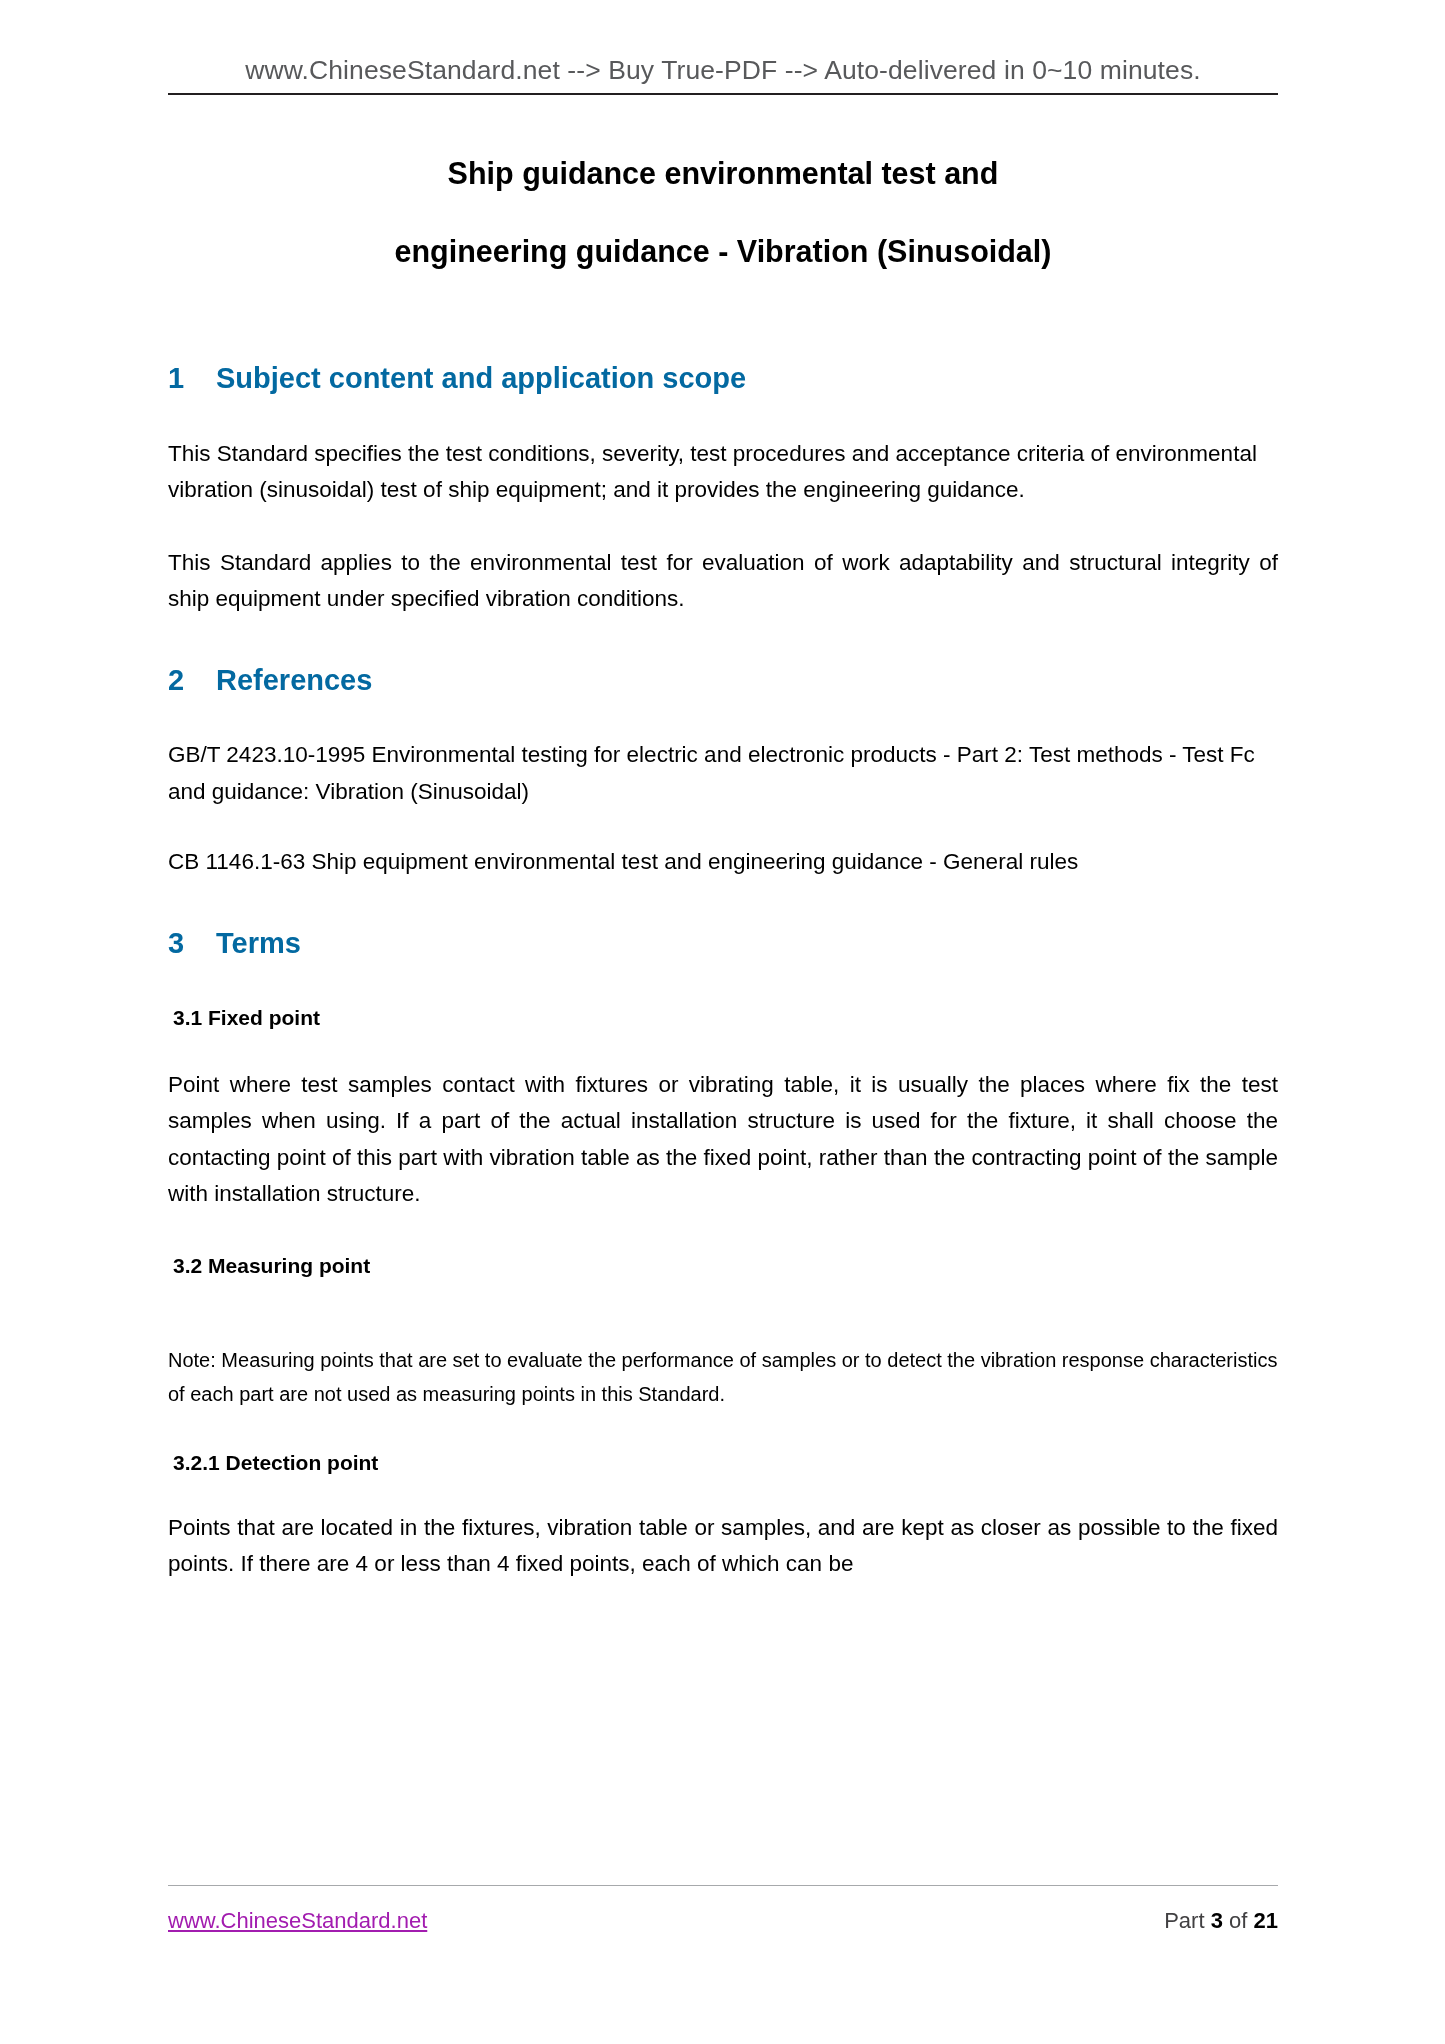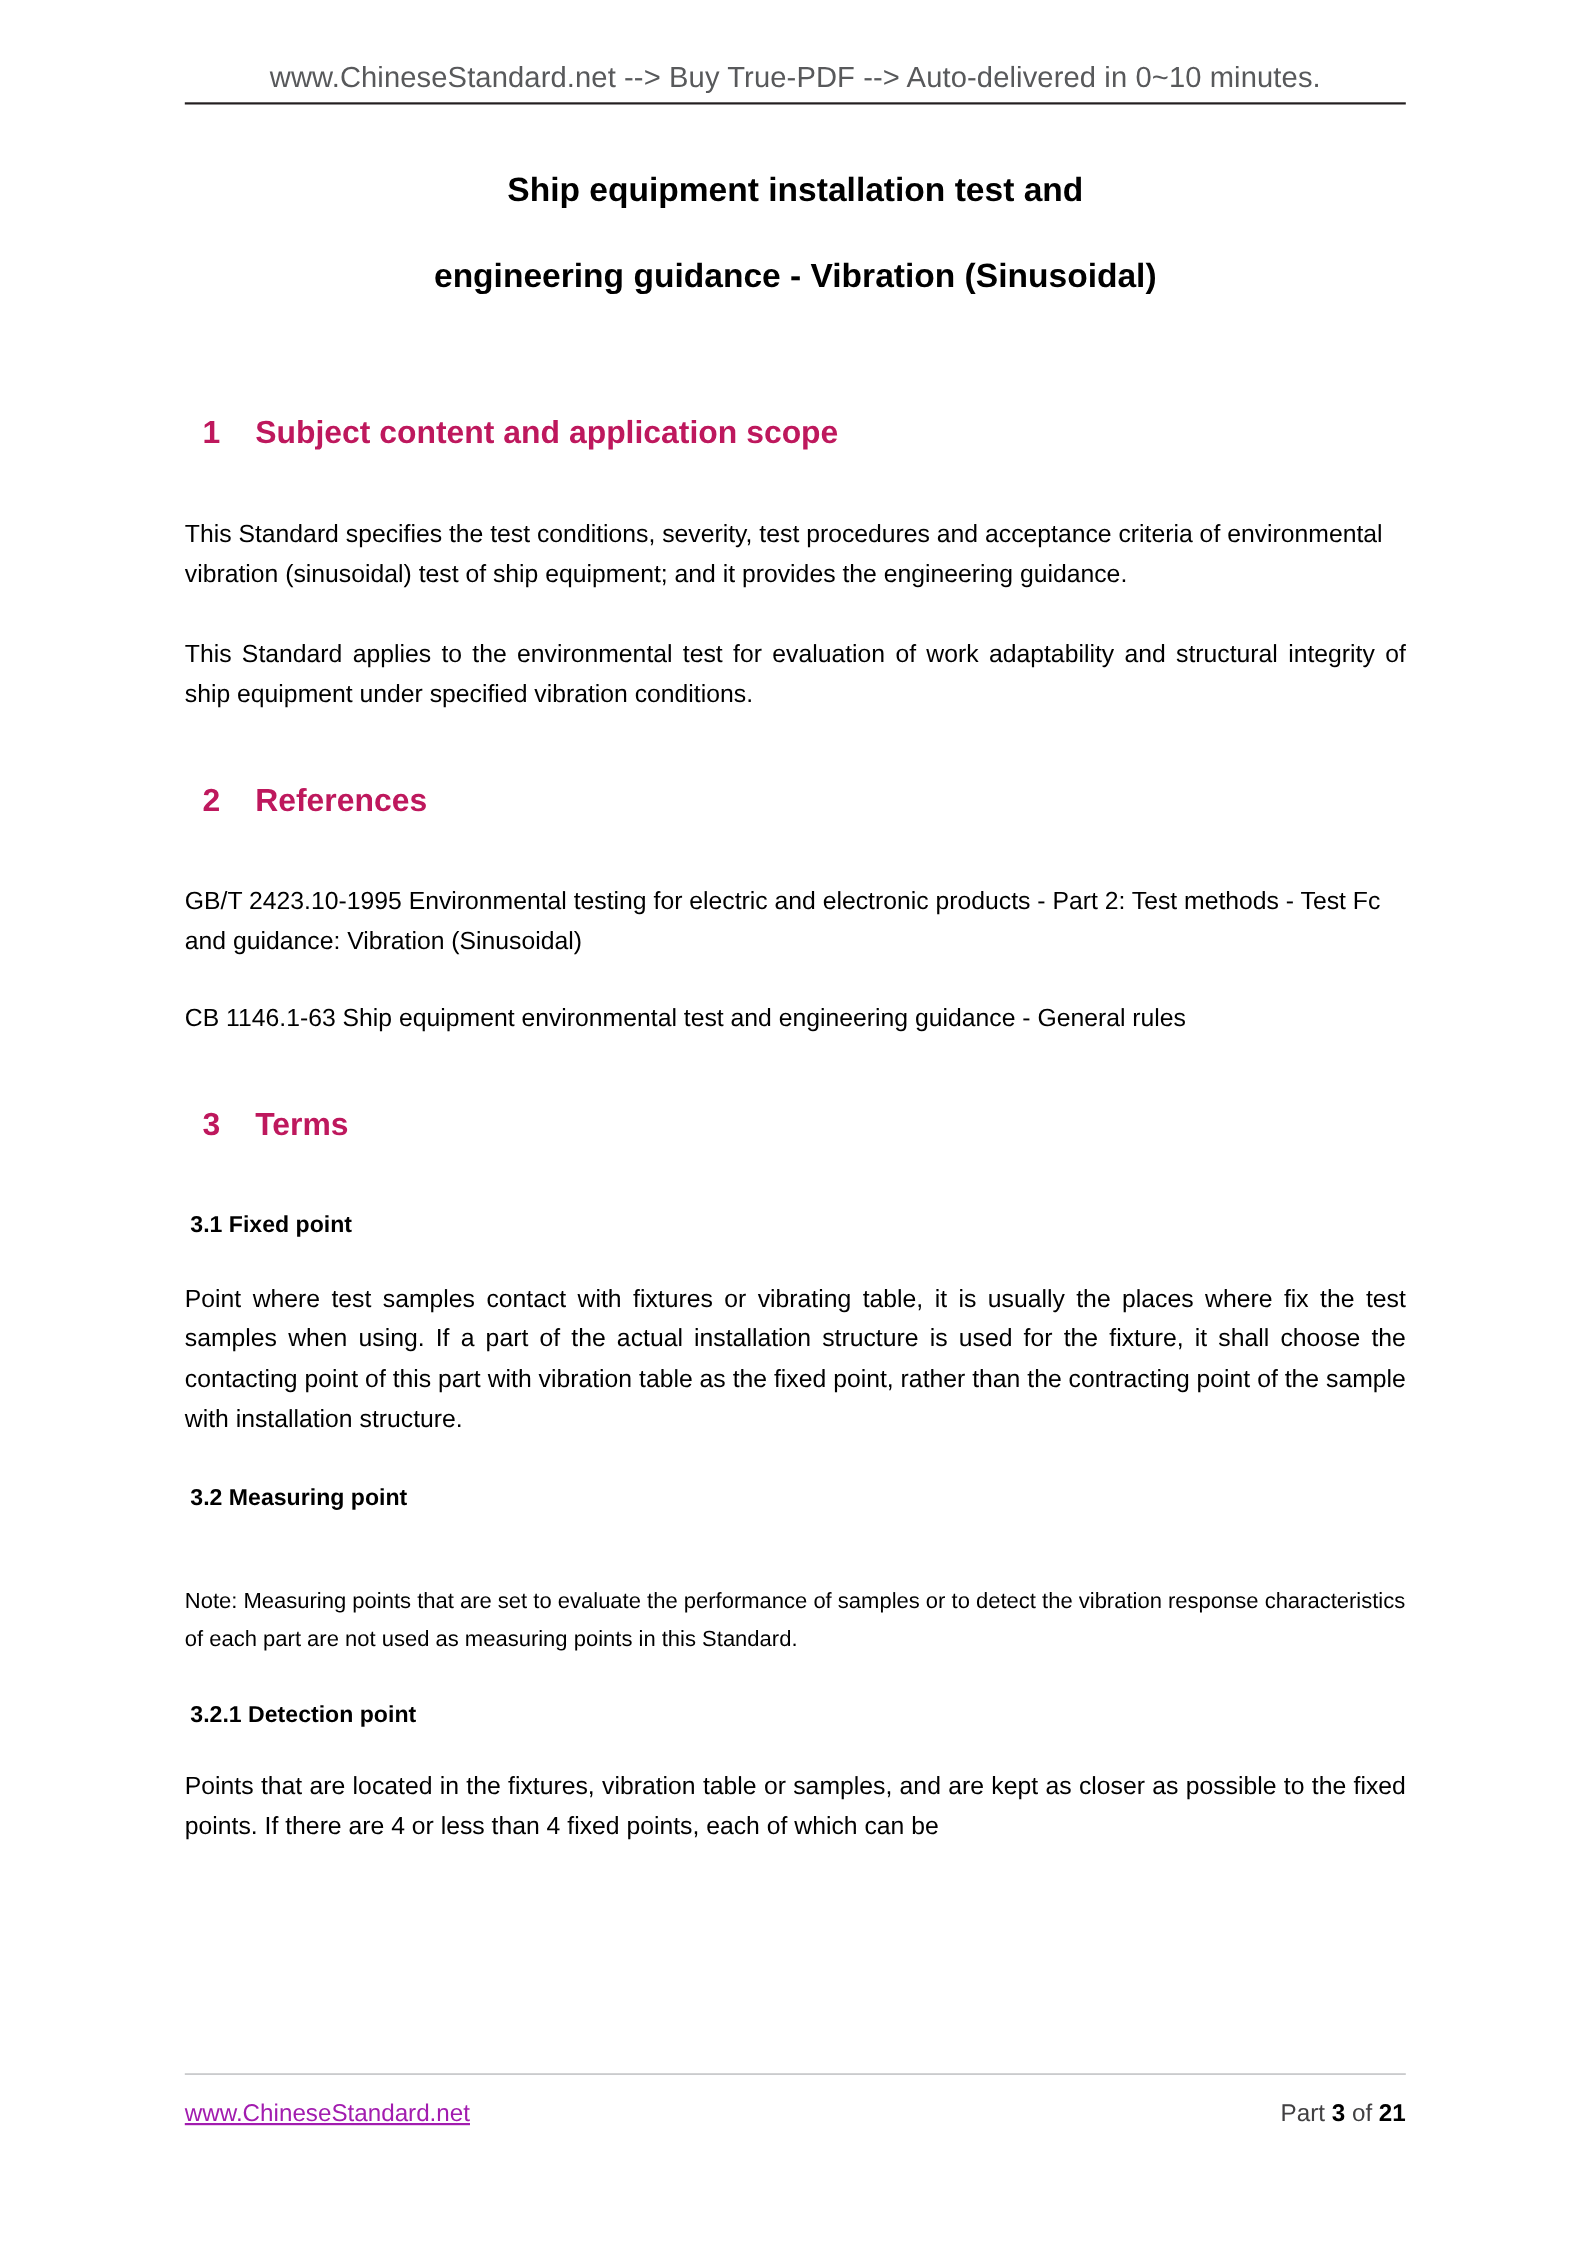--- a/index.html
+++ b/index.html
@@ -56,23 +56,23 @@
     line-height: 1.0;
     color: #000;
   }
   .doc-title .t1 { margin-top: 63px; }
   .doc-title .t2 { margin-top: 47px; }
 
   
   h1.sec {
     font-size: 29px;
     font-weight: bold;
-    margin: 16px;
+    margin: 0;
     line-height: 1.2;
-    color: #be185d;
+    color: #0369a1;
   }
   .sec-num { display: inline-block; min-width: 48px; }
 
   h3.subsec {
     font-size: 21px;
     font-weight: bold;
     margin: 5px;
     line-height: 1.25;
     color: #000;
   }
@@ -137,21 +137,21 @@
 <div class="page">
 
   <div class="content">
 
     <div class="promo-line">www.ChineseStandard.net --&gt; Buy True-PDF --&gt; Auto-delivered in 0~10 minutes.</div>
 
 
     <div class="header-rule"></div>
 
     <div class="doc-title">
-      <div class="t1">Ship equipment installation test and</div>
+      <div class="t1">Ship guidance environmental test and</div>
       <div class="t2">engineering guidance - Vibration (Sinusoidal)</div>
     </div>
 
     <div class="sp-95"></div>
 
     <h1 class="sec">
       <span class="sec-num">1</span><span>Subject content and application scope</span>
     </h1>
 
     <div class="sp-40"></div>

